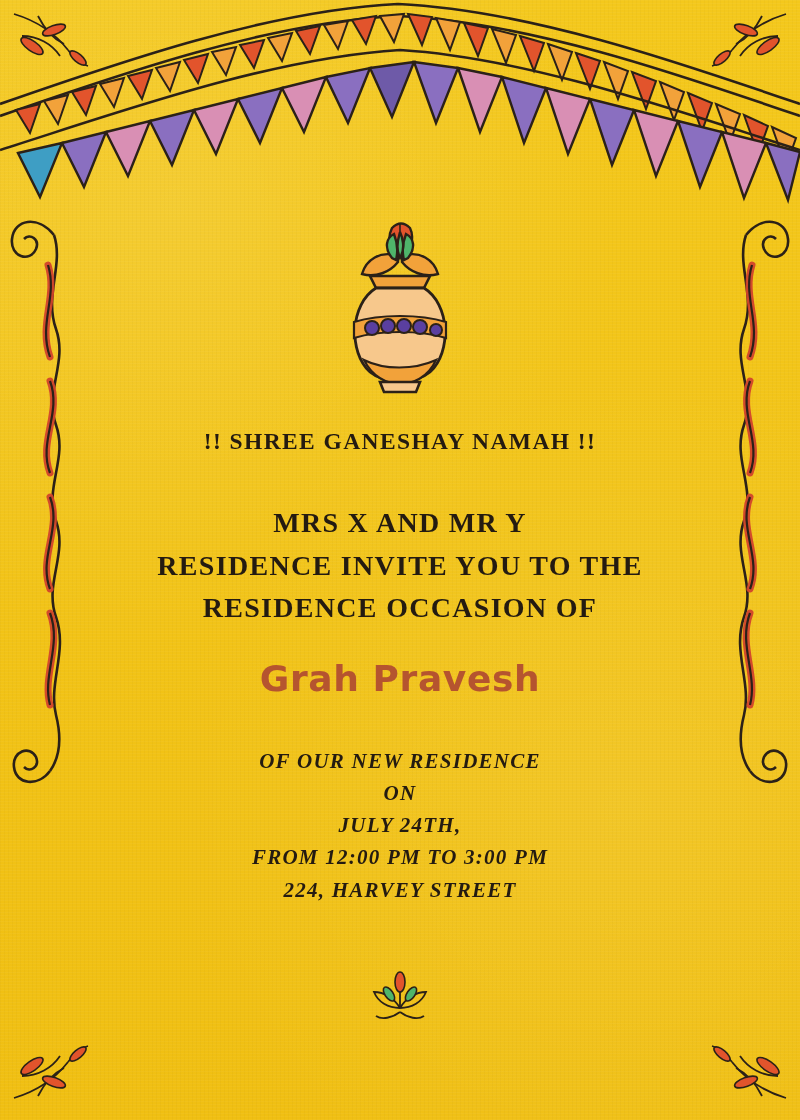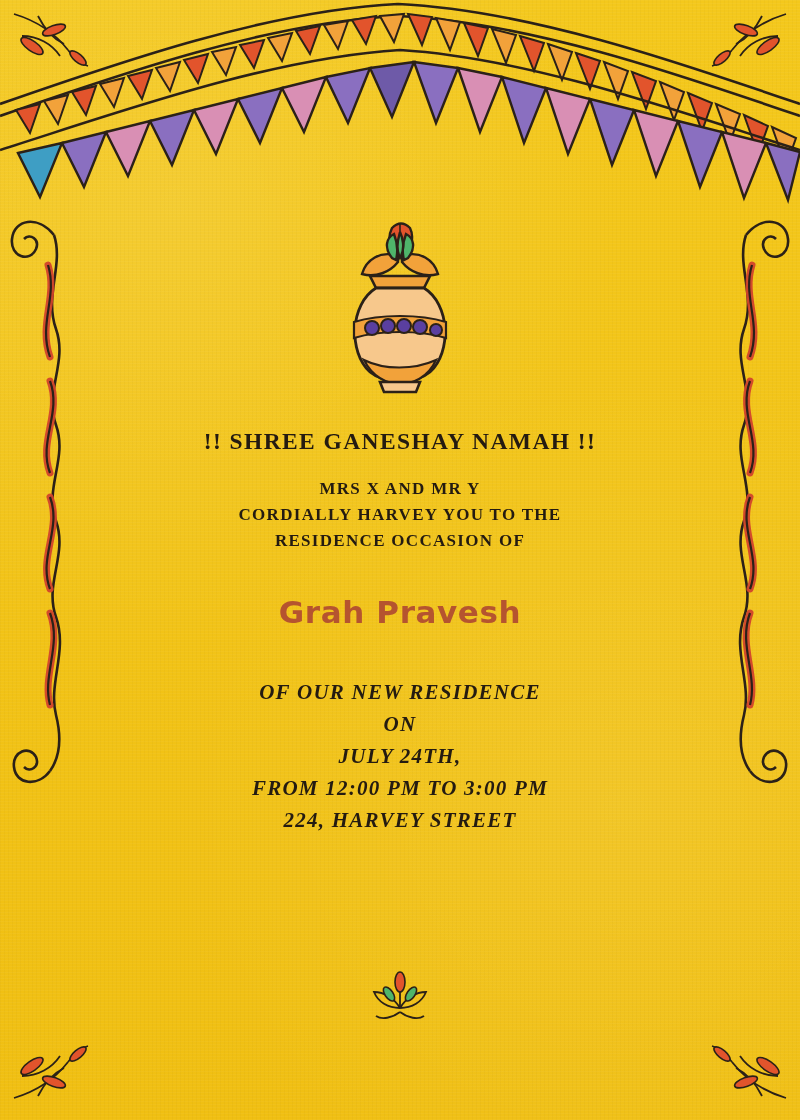--- a/index.html
+++ b/index.html
@@ -95,33 +95,33 @@
   .invocation {
     font-family: "Liberation Serif", serif;
     font-weight: bold;
     font-size: 23.5px;
     letter-spacing: 1.1px;
     line-height: 1.42;
     color: #241b11;
   }
   .invocation div:first-child { letter-spacing: 1.4px; }
   .hosts {
-    margin-top: 18px;
+    margin-top: 44px;
     font-family: "Liberation Serif", serif;
     font-weight: bold;
-    font-size: 17px;
+    font-size: 28px;
     letter-spacing: 1.3px;
     line-height: 1.52;
     color: #241b11;
   }
   .event-title {
-    margin-top: 40px;
+    margin-top: 28px;
     font-family: "DejaVu Sans", sans-serif;
     font-weight: bold;
-    font-size: 31px;
+    font-size: 36px;
     letter-spacing: 0.6px;
     color: #b5542f;
   }
   .details {
     margin-top: 46px;
     font-family: "Liberation Serif", serif;
     font-weight: bold;
     font-size: 21px;
     letter-spacing: 1.25px;
     line-height: 1.53;
@@ -339,21 +339,21 @@
     <path d="M40 160 L 80 160 L 76 170 L 44 170 Z" fill="#f7c88c" stroke="#2b2118" stroke-width="2.6"></path>
   </svg>
 
   <div class="content">
     <div class="invocation">
       <div>!! SHREE GANESHAY NAMAH !!</div>
     </div>
 
     <div class="hosts">
       <div>MRS X AND MR Y</div>
-      <div>CORDIALLY HARVEY YOU TO THE</div>
+      <div>RESIDENCE INVITE YOU TO THE</div>
       <div>RESIDENCE OCCASION OF</div>
     </div>
 
     <div class="event-title">Grah Pravesh</div>
 
     <div class="details">
       <div>OF OUR NEW RESIDENCE</div>
       <div>ON</div>
       <div>JULY 24TH,</div>
       <div>FROM 12:00 PM TO 3:00 PM</div>

